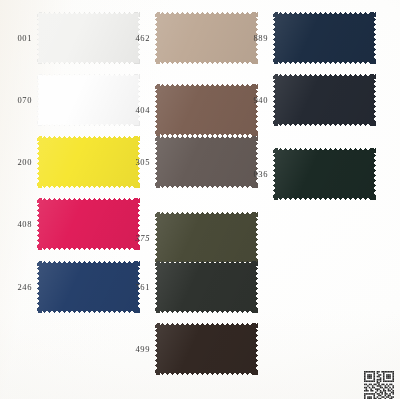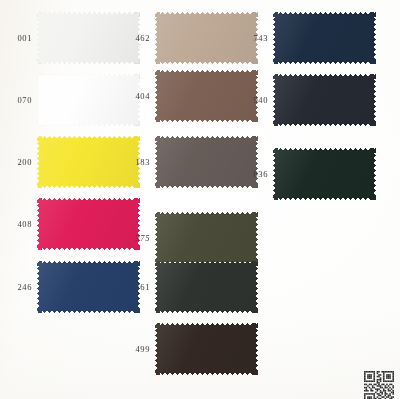--- a/index.html
+++ b/index.html
@@ -126,44 +126,44 @@
         <div class="swatch-row" style="top: 261px;">
           <div class="code-label">246</div>
           <div class="swatch" title="246 navy-blue" style="width: 103px; height: 52px; background: rgb(38, 64, 107);"></div>
         </div>
       </div>
       <div class="column" style="left: 116px;">
         <div class="swatch-row" style="top: 12px;">
           <div class="code-label">462</div>
           <div class="swatch" title="462 taupe-beige" style="width: 103px; height: 52px; background: rgb(191, 170, 151);"></div>
         </div>
-        <div class="swatch-row" style="top: 70px;">
+        <div class="swatch-row" style="top: 84px;">
           <div class="code-label">404</div>
           <div class="swatch" title="404 medium-brown" style="width: 103px; height: 52px; background: rgb(125, 97, 84);"></div>
         </div>
         <div class="swatch-row" style="top: 136px;">
-          <div class="code-label">183</div>
+          <div class="code-label">305</div>
           <div class="swatch" title="305 grey-brown" style="width: 103px; height: 52px; background: rgb(102, 92, 88);"></div>
         </div>
         <div class="swatch-row" style="top: 212px; font-style: italic;">
           <div class="code-label">375</div>
           <div class="swatch" title="375 olive-green" style="width: 103px; height: 52px; background: rgb(74, 75, 56);"></div>
         </div>
         <div class="swatch-row" style="top: 261px;">
           <div class="code-label">761</div>
           <div class="swatch" title="525 charcoal" style="width: 103px; height: 52px; background: rgb(47, 51, 47);"></div>
         </div>
         <div class="swatch-row" style="top: 323px;">
           <div class="code-label">499</div>
           <div class="swatch" title="499 dark-brown" style="width: 103px; height: 52px; background: rgb(51, 40, 35);"></div>
         </div>
       </div>
       <div class="column" style="left: 234px;">
         <div class="swatch-row" style="top: 12px;">
-          <div class="code-label">743</div>
+          <div class="code-label">889</div>
           <div class="swatch" title="743 dark-navy" style="width: 103px; height: 52px; background: rgb(29, 46, 68);"></div>
         </div>
         <div class="swatch-row" style="top: 74px;">
           <div class="code-label">940</div>
           <div class="swatch" title="940 blue-black" style="width: 103px; height: 52px; background: rgb(37, 42, 51);"></div>
         </div>
         <div class="swatch-row" style="top: 148px;">
           <div class="code-label">036</div>
           <div class="swatch" title="036 very-dark-green" style="width: 103px; height: 52px; background: rgb(27, 42, 37);"></div>
         </div>

